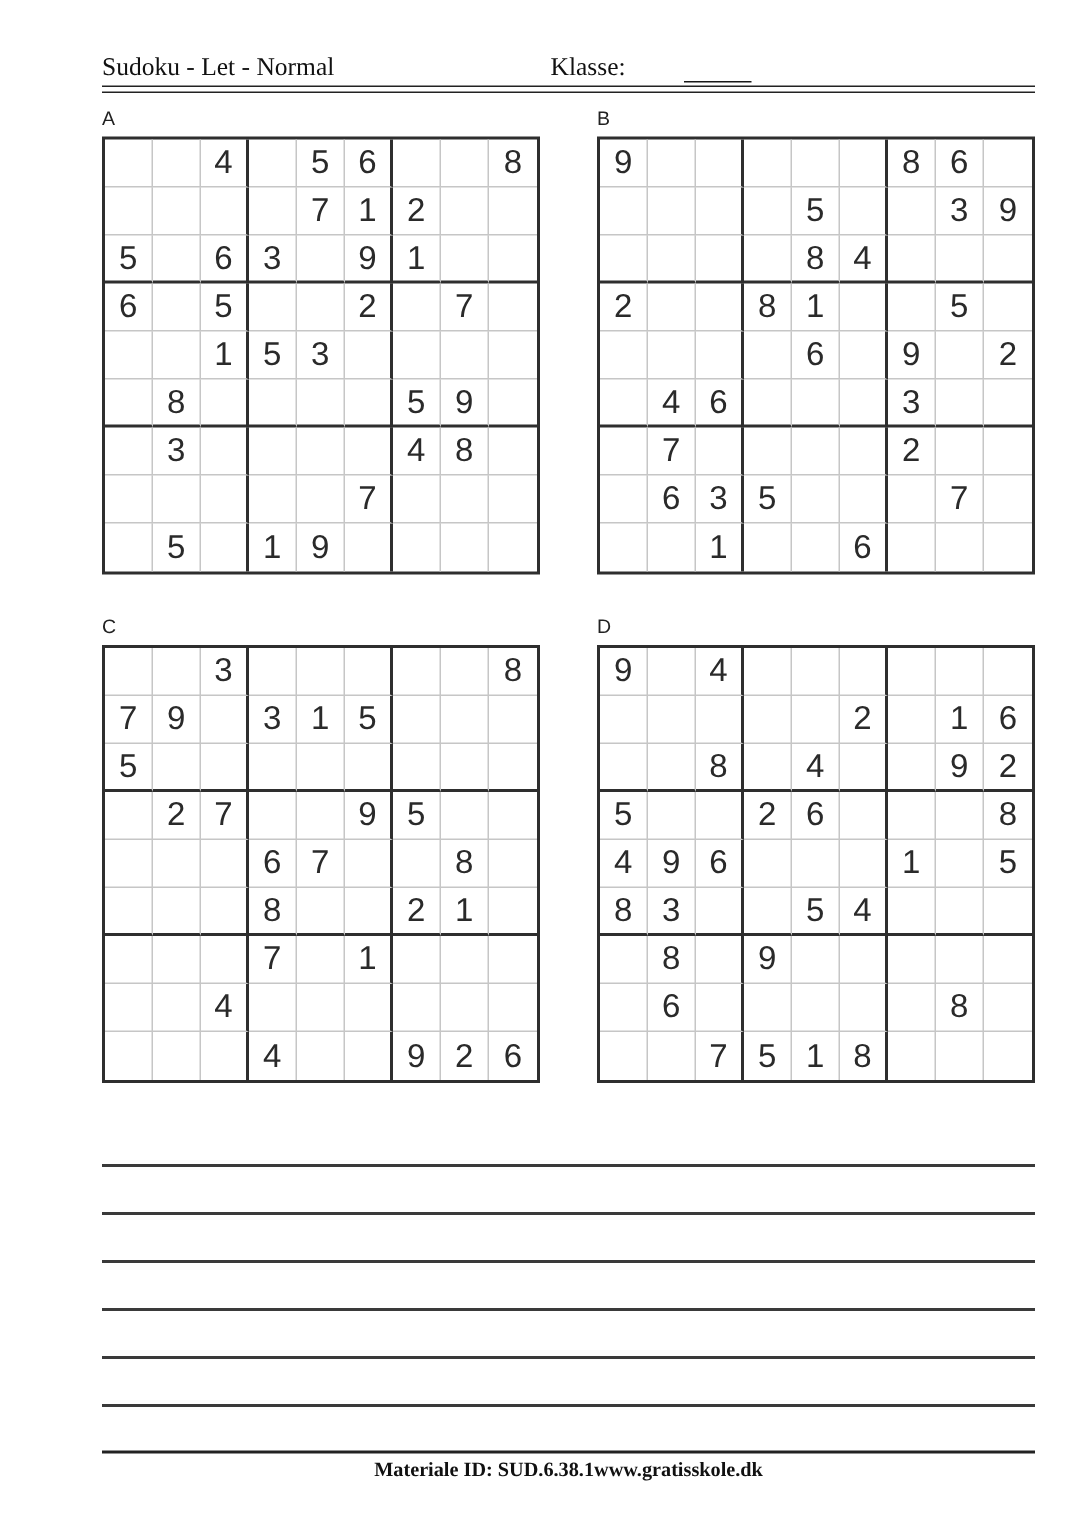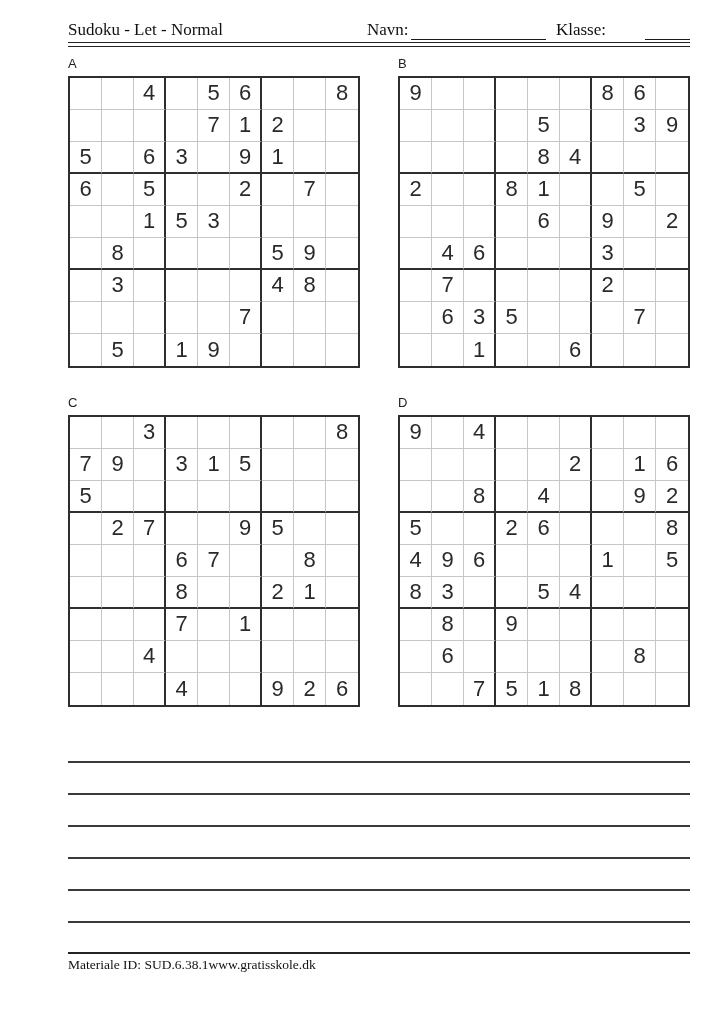--- a/index.html
+++ b/index.html
@@ -13,20 +13,21 @@
   body{
     width:724px;height:1024px;
     font-family:"Liberation Serif", serif;
     color:#111;
     position:relative;
     overflow:hidden;
   }
   .page{
     width:724px;height:804px;
     padding:20px 34px 0 68px;
+    margin-top:15px;
   }
   
   .header-row{
     display:flex;align-items:flex-end;
     font-size:17px;line-height:20px;
   }
   .title{flex:0 0 299px;}
   .name-field{flex:1;display:flex;align-items:flex-end;margin-right:10px;}
   .blank-line{flex:1;border-bottom:1.5px solid #1a1a1a;height:14px;margin-left:2px;}
   .class-field{display:flex;align-items:flex-end;gap:37px;}
@@ -73,35 +74,31 @@
   .writing-line{
     height:0;border-top:2px solid #3a3a3a;
     margin-bottom:30px;
   }
   .writing-line:last-child{margin-bottom:0;}
   
   .footer{
     margin-top:29px;
     border-top:2.5px solid var(--rule);
     padding-top:2px;
-    display:flex;justify-content:flex-start;
-    font-size:13.5px;line-height:17px;
+    display:flex;justify-content:center;
+    font-size:13.5px;line-height:17px;font-weight:bold;
   }
 </style>
 </head>
 <body>
 
 <div class="page">
 
   <div class="header-row">
     <span class="title">Sudoku - Let - Normal</span>
-    <span class="name-field">
-      <span>Navn:</span>
-      <span class="blank-line"></span>
-    </span>
     <span class="class-field">
       <span>Klasse:</span>
       <span class="blank-line"></span>
     </span>
   </div>
   <div class="header-rule"></div>
 
   <div class="puzzle-row first">
     <div class="puzzle">
       <span class="puzzle-label">A</span>

